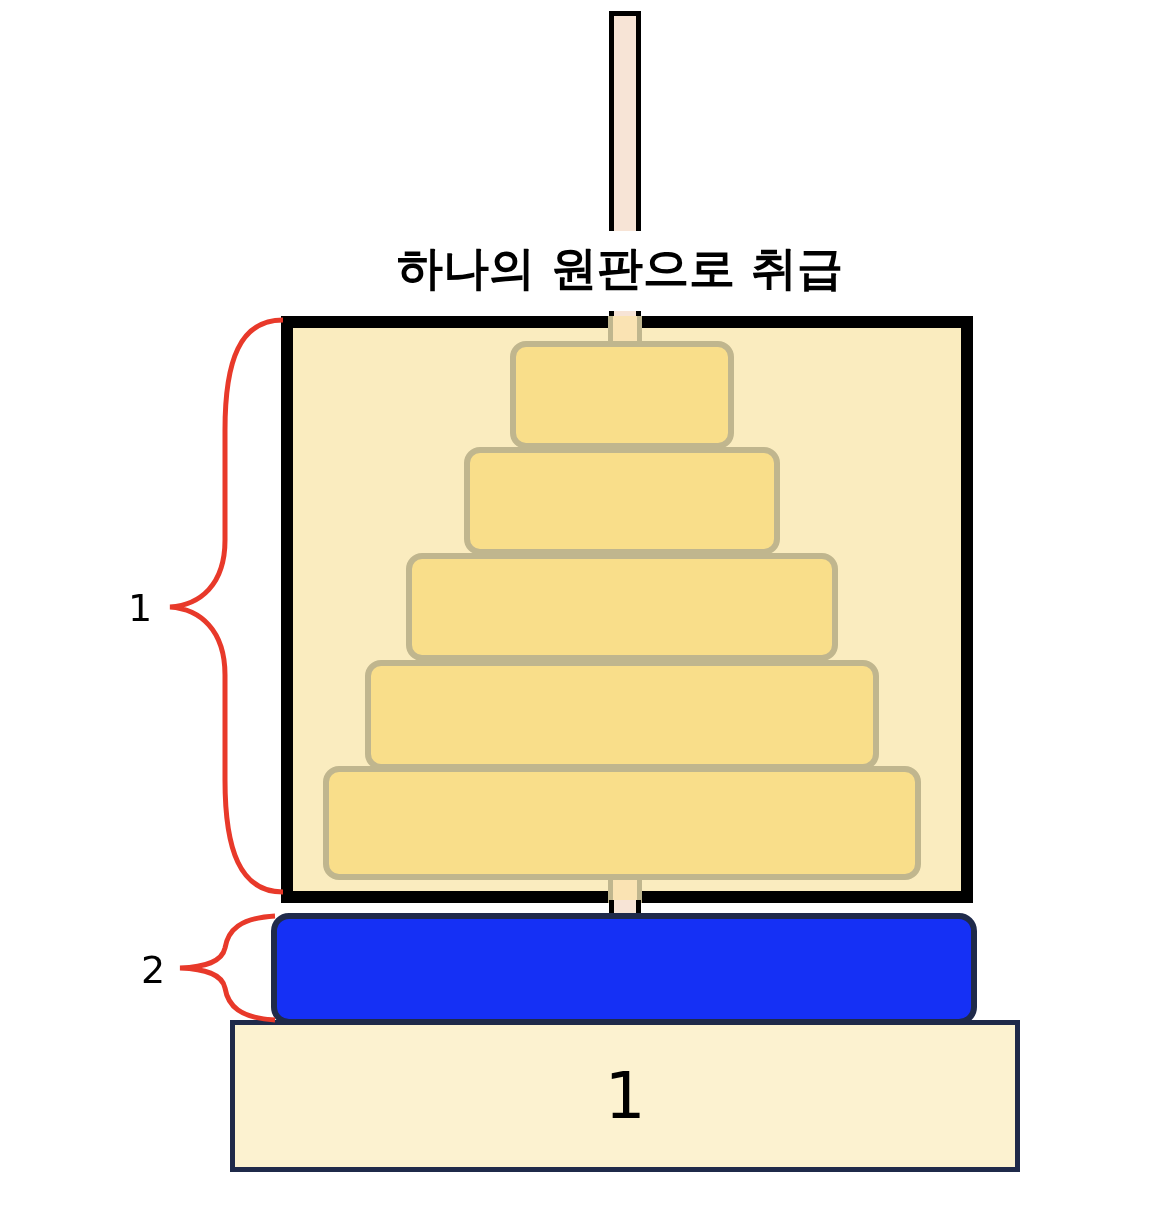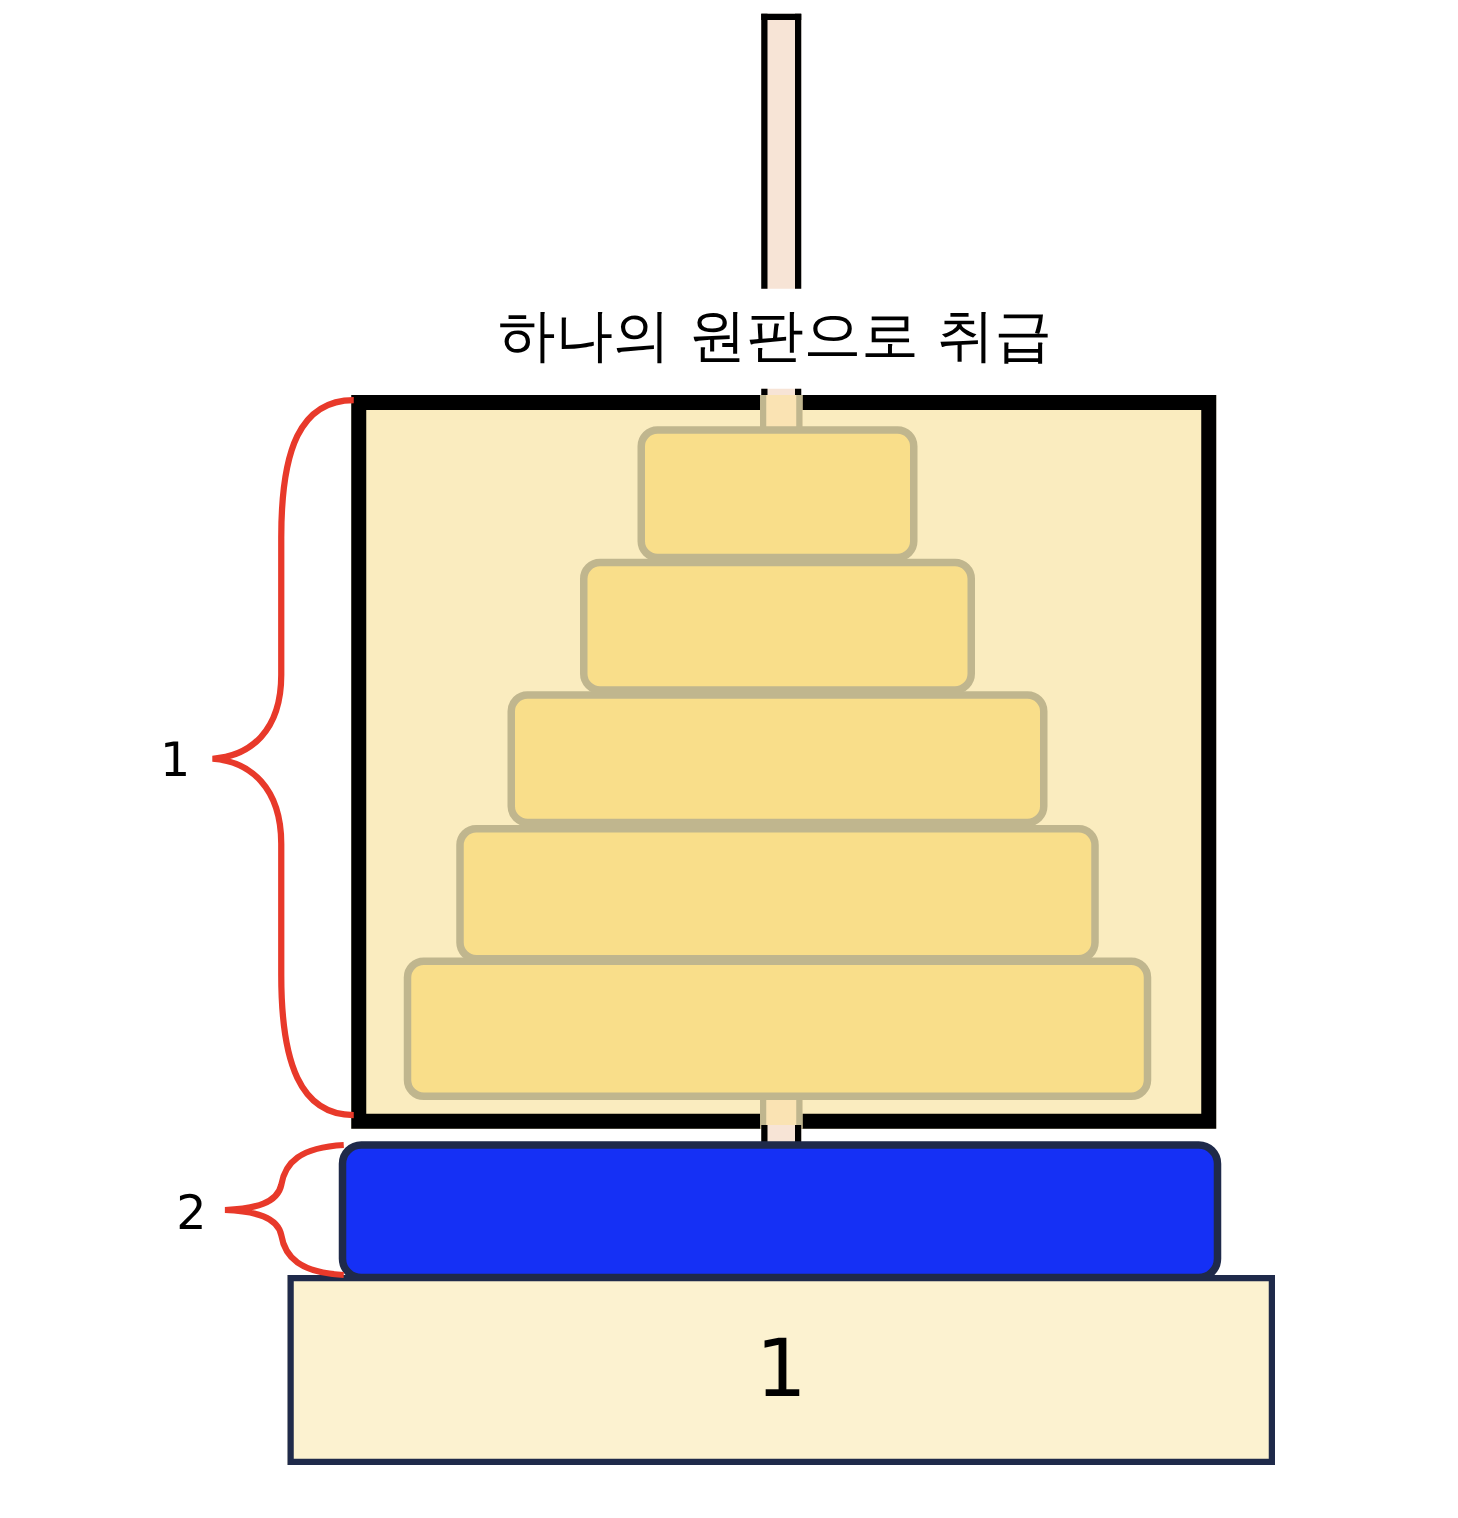--- a/index.html
+++ b/index.html
@@ -1,19 +1,19 @@
 <!DOCTYPE html>
 <html><head>
   <meta charset="utf-8">
   <style>
     html, body { margin: 0; padding: 0; background: #ffffff; }
     body { width: 1166px; height: 1214px; position: relative; overflow: hidden; font-family: "DejaVu Sans", sans-serif; }
     .abs { position: absolute; box-sizing: border-box; }
     #peg-top { left: 609px; top: 11px; width: 32px; height: 220px; background: #f7e4d6; border: 5px solid #000; border-bottom: none; }
-    #title { left: 330px; top: 236px; width: 580px; height: 64px; text-align: center; font-weight: normal; font-size: 46px; color: #000; line-height: 64px; }
+    #title { left: 330px; top: 236px; width: 580px; height: 64px; text-align: center; font-weight: bold; font-size: 46px; color: #000; line-height: 64px; }
     #peg-stub { left: 609px; top: 311px; width: 32px; height: 14px; background: #f7e4d6; border-left: 5px solid #000; border-right: 5px solid #000; }
     #group-box { left: 281px; top: 316px; width: 692px; height: 587px; background: #faecbf; border: 12px solid #000; }
     #peg-mid { left: 608px; top: 316px; width: 34px; height: 587px; background: #fae3b3; border-left: 5px solid #c0b68e; border-right: 5px solid #c0b68e; }
     .disk { background: #f9de8a; border: 6px solid #c0b68e; border-radius: 16px; }
     #peg-low { left: 609px; top: 900px; width: 32px; height: 20px; background: #f7e4d6; border-left: 5px solid #000; border-right: 5px solid #000; }
     #blue-disk { left: 271px; top: 913px; width: 706px; height: 112px; background: #1530f5; border: 6px solid #1f2a4a; border-radius: 18px; }
     #base { left: 230px; top: 1020px; width: 790px; height: 152px; background: #fcf2d0; border: 5px solid #1f2a4a; display: flex; align-items: center; justify-content: center; font-size: 64px; color: #000; }
     .brace-label { font-size: 38px; color: #000; }
     svg { position: absolute; left: 0; top: 0; }
   </style>

